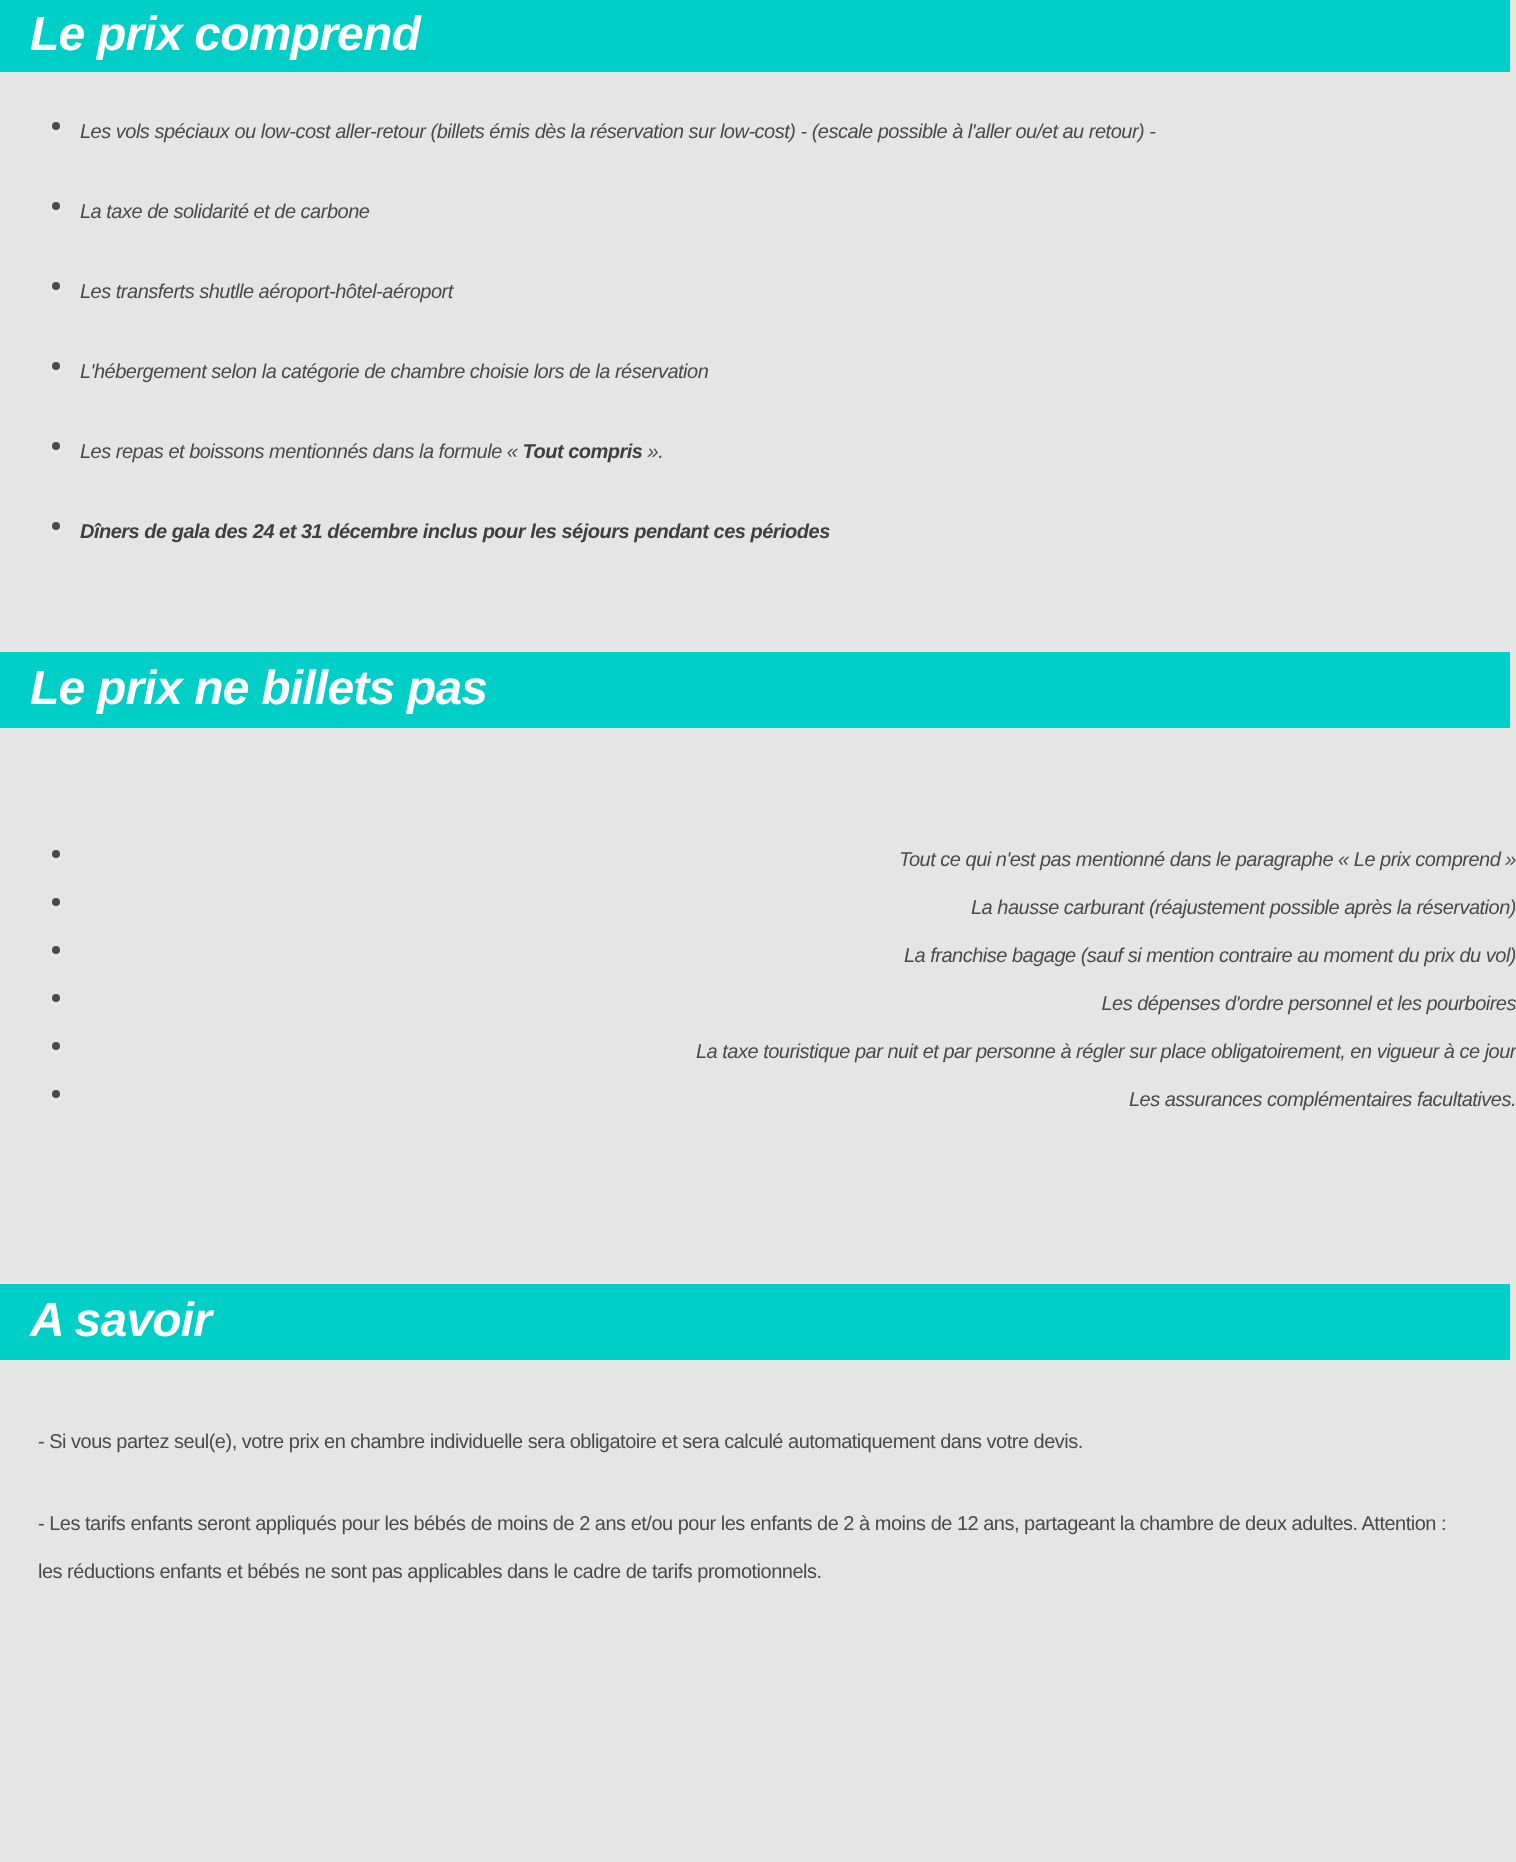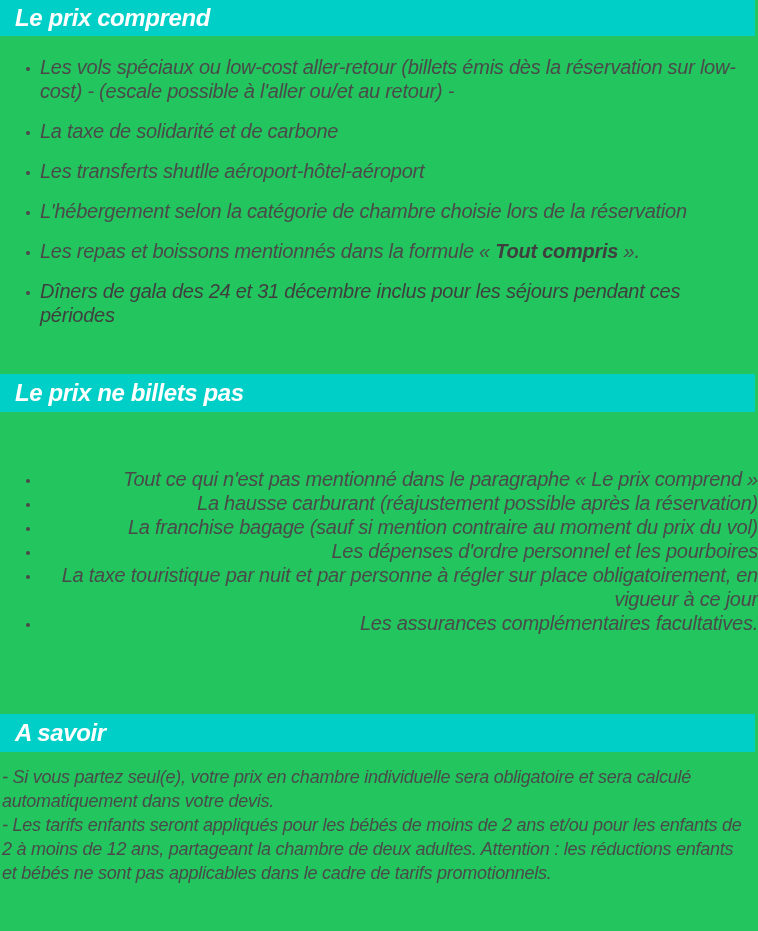--- a/index.html
+++ b/index.html
@@ -12,21 +12,21 @@
     height: 931px;
     font-family: "Liberation Sans", sans-serif;
     color: #4a4a4a;
     overflow: hidden;
   }
 
   .page {
     position: relative;
     width: 758px;
     height: 931px;
-    background: #22c55e;
+    background: #e5e5e5;
   }
 
   
   .section-bar {
     background: #00cfc8;
     width: 755px;
     box-sizing: border-box;
     display: flex;
     align-items: center;
   }
@@ -48,21 +48,21 @@
 
   
   ul.bullets {
     list-style: none;
     margin: 0;
     padding: 0;
   }
   ul.bullets > li {
     position: relative;
     font-style: italic;
-    font-size: 20px;
+    font-size: 10px;
     color: #4a4a4a;
     padding-left: 40px;
     letter-spacing: -0.25px;
   }
   ul.bullets > li::before {
     content: "";
     position: absolute;
     left: 26px;
     top: 0.62em;
     width: 4px;
@@ -71,21 +71,21 @@
     background: #4a4a4a;
   }
 
   
   #list-inclusions > li {
     line-height: 24px;
     margin-bottom: 16px;
     padding-right: 16px;
   }
   #list-inclusions > li.bold-item {
-    font-weight: normal;
+    font-weight: bold;
     color: #3f3f3f;
   }
   #list-inclusions > li b { font-weight: bold; color: #3f3f3f; }
 
   
   #list-exclusions > li {
     line-height: 24px;
     margin-bottom: 0px;
     text-align: right;
   }
@@ -95,26 +95,25 @@
   .gap-before-bar-2 { height: 31px; }
   .gap-after-bar-2 { height: 55px; }
   .gap-before-bar-3 { height: 79px; }
   .gap-after-bar-3 { height: 13px; }
 
   
   .note-block {
     padding: 0 10px 0 2px;
   }
   .note-line {
-    font-style: italic;
-    font-size: 18px;
+    font-size: 10px;
     line-height: 24px;
     color: #4a4a4a;
     letter-spacing: -0.25px;
-    margin: 0;
+    margin: 17px;
   }
 </style>
 </head>
 <body>
 
 <div class="page">
 
   <div class="section-bar" id="bar-prix-comprend">
     <span class="section-bar-title">Le prix comprend</span>
   </div>

